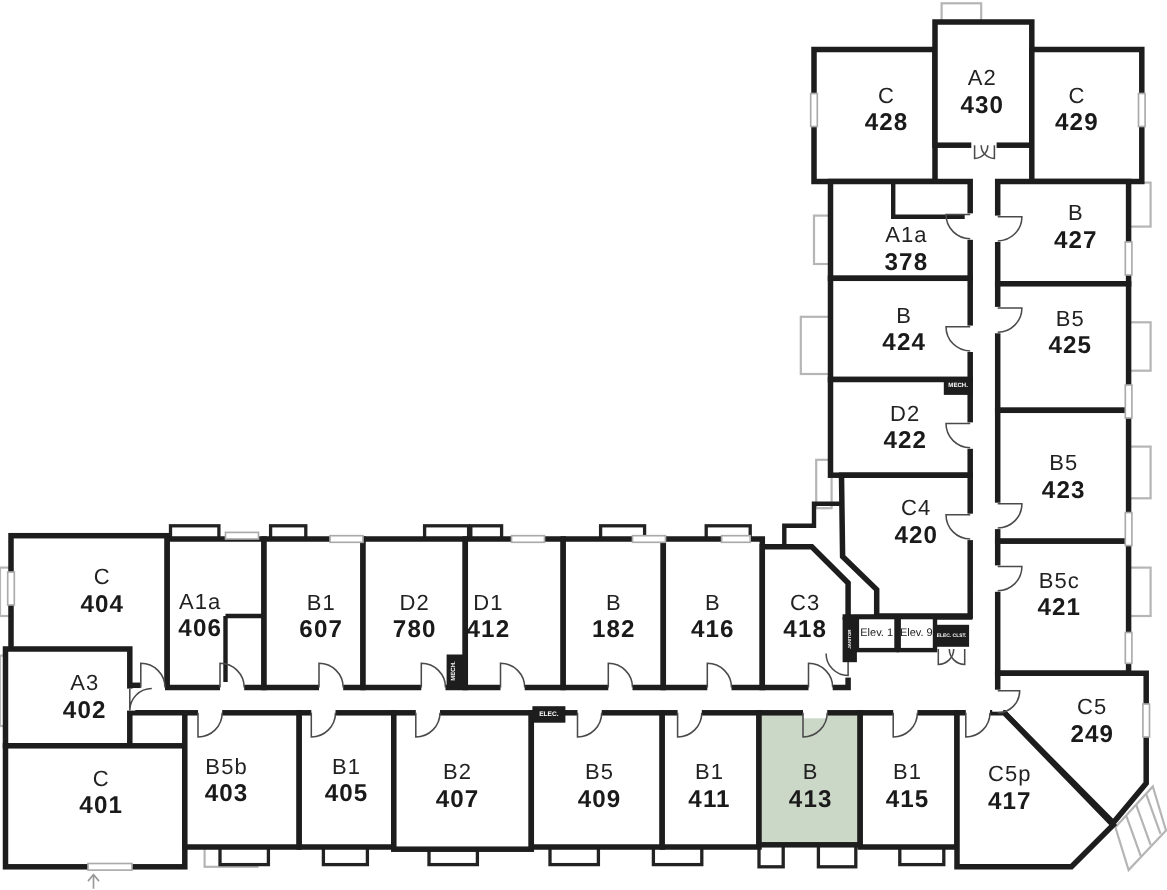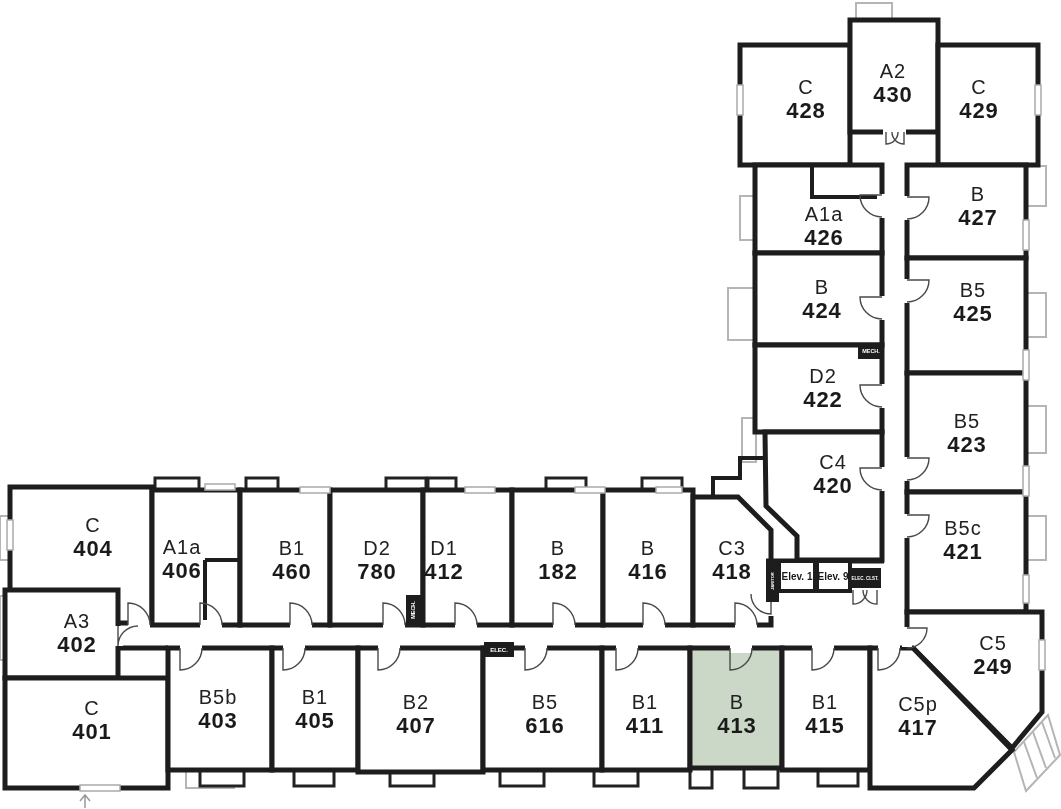--- a/index.html
+++ b/index.html
@@ -11,21 +11,21 @@
   .unit-label{
     position:absolute;transform:translate(-50%,-50%);
     text-align:center;line-height:1.08;white-space:nowrap;cursor:pointer;
   }
   .unit-type{display:block;font-size:20px;font-weight:400;letter-spacing:1px;color:#222;}
   .unit-num{display:block;font-size:22px;font-weight:700;letter-spacing:1px;color:#1a1a1a;}
   .svc{
     position:absolute;transform:translate(-50%,-50%);
     white-space:nowrap;text-align:center;
   }
-  .svc.box-white{font-size:10px;color:#1a1a1a;font-weight:700;}
+  .svc.box-white{font-size:10px;color:#1a1a1a;font-weight:400;}
   .svc.box-black{color:#fff;font-weight:700;}
   .svc.rot{transform:translate(-50%,-50%) rotate(-90deg);}
   .fs6{font-size:6px;} .fs5{font-size:5.5px;} .fs45{font-size:4.5px;} .fs4{font-size:4px;}
 </style>
 </head>
 <body>
 
 <div class="plan">
 
   <svg width="1061" height="809" viewBox="0 0 1061 809">
@@ -213,21 +213,21 @@
   <div class="unit-label" style="left:893px;top:84px">
       <span class="unit-type">A2</span>
       <span class="unit-num">430</span>
     </div>
   <div class="unit-label" style="left:979px;top:100px">
       <span class="unit-type">C</span>
       <span class="unit-num">429</span>
     </div>
   <div class="unit-label" style="left:824px;top:227px">
       <span class="unit-type">A1a</span>
-      <span class="unit-num">426</span>
+      <span class="unit-num">378</span>
     </div>
   <div class="unit-label" style="left:978px;top:207px">
       <span class="unit-type">B</span>
       <span class="unit-num">427</span>
     </div>
   <div class="unit-label" style="left:822px;top:300px">
       <span class="unit-type">B</span>
       <span class="unit-num">424</span>
     </div>
   <div class="unit-label" style="left:973px;top:303px">
@@ -258,21 +258,21 @@
   <div class="unit-label" style="left:93px;top:538px">
       <span class="unit-type">C</span>
       <span class="unit-num">404</span>
     </div>
   <div class="unit-label" style="left:182px;top:560px">
       <span class="unit-type">A1a</span>
       <span class="unit-num">406</span>
     </div>
   <div class="unit-label" style="left:292px;top:561px">
       <span class="unit-type">B1</span>
-      <span class="unit-num">460</span>
+      <span class="unit-num">607</span>
     </div>
   <div class="unit-label" style="left:377px;top:561px">
       <span class="unit-type">D2</span>
       <span class="unit-num">780</span>
     </div>
   <div class="unit-label" style="left:444px;top:561px">
       <span class="unit-type">D1</span>
       <span class="unit-num">412</span>
     </div>
   <div class="unit-label" style="left:558px;top:561px">
@@ -289,35 +289,35 @@
     </div>
 
   <div class="unit-label" style="left:77px;top:634px">
       <span class="unit-type">A3</span>
       <span class="unit-num">402</span>
     </div>
   <div class="unit-label" style="left:92px;top:721px">
       <span class="unit-type">C</span>
       <span class="unit-num">401</span>
     </div>
-  <div class="unit-label" style="left:218px;top:710px">
+  <div class="unit-label" style="left:206px;top:710px">
       <span class="unit-type">B5b</span>
       <span class="unit-num">403</span>
     </div>
   <div class="unit-label" style="left:315px;top:710px">
       <span class="unit-type">B1</span>
       <span class="unit-num">405</span>
     </div>
   <div class="unit-label" style="left:416px;top:715px">
       <span class="unit-type">B2</span>
       <span class="unit-num">407</span>
     </div>
   <div class="unit-label" style="left:545px;top:715px">
       <span class="unit-type">B5</span>
-      <span class="unit-num">616</span>
+      <span class="unit-num">409</span>
     </div>
   <div class="unit-label" style="left:645px;top:715px">
       <span class="unit-type">B1</span>
       <span class="unit-num">411</span>
     </div>
   <div class="unit-label" style="left:737px;top:715px">
       <span class="unit-type">B</span>
       <span class="unit-num">413</span>
     </div>
   <div class="unit-label" style="left:825px;top:715px">

